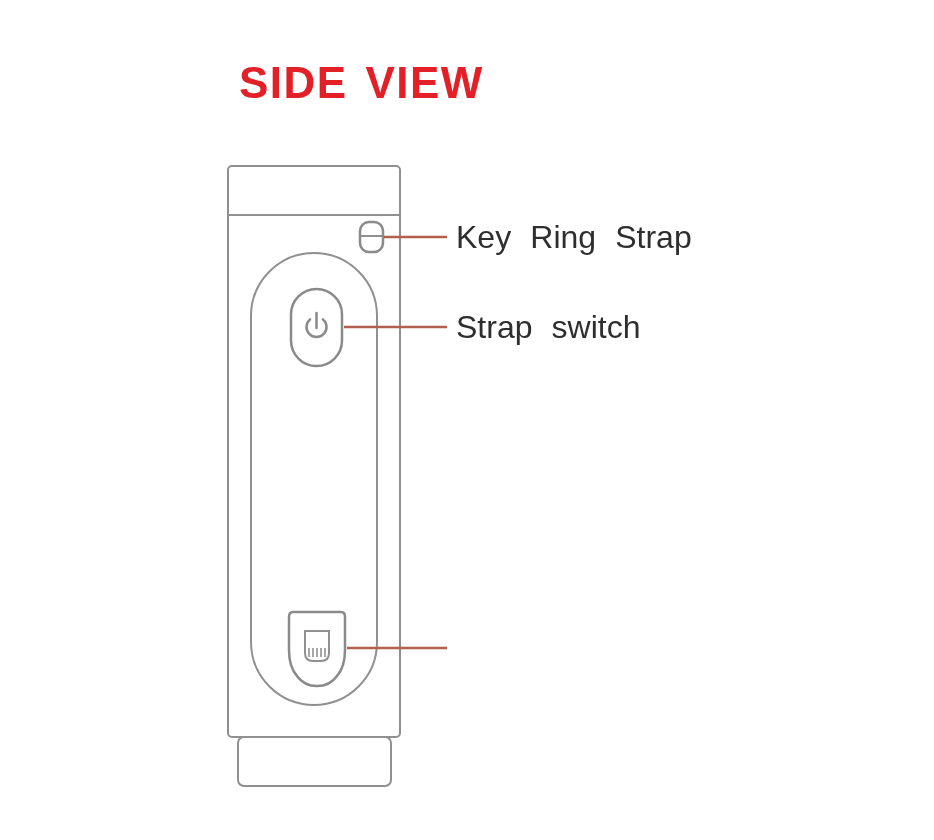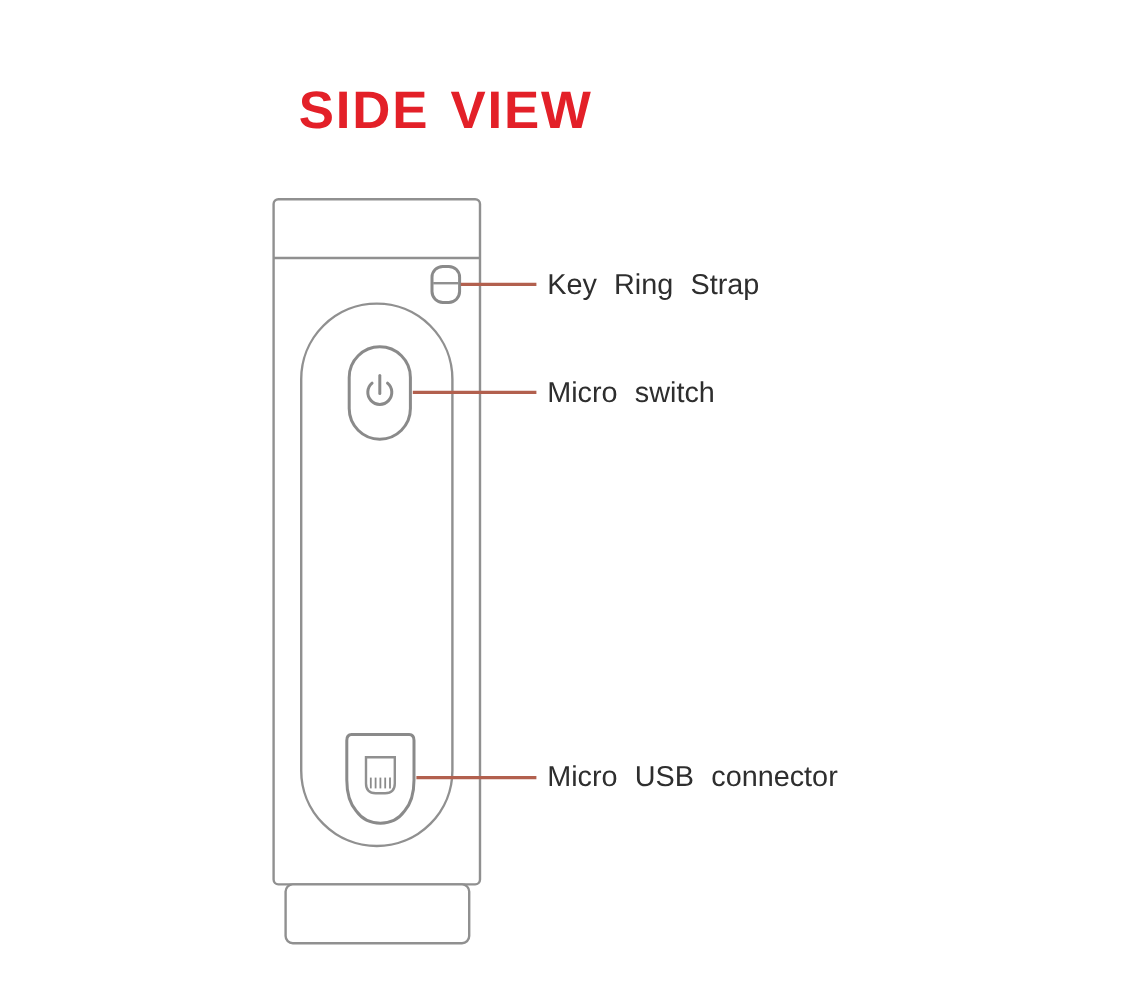--- a/index.html
+++ b/index.html
@@ -16,34 +16,34 @@
     width:934px;height:840px;
     background:var(--background,#fff);
     font-family:"Liberation Sans","DejaVu Sans",sans-serif;
     overflow:hidden;
   }
   .diagram-title{
     position:absolute;left:231px;top:50px;
     font-size:44px;font-weight:bold;
     color:var(--title,#e32028);
     letter-spacing:1.5px;
-    margin:18px;
+    margin:8px;
     word-spacing:4px;
   }
   .device-svg{position:absolute;left:0;top:0;}
   .ol{stroke:var(--outline,#909090);fill:#ffffff;stroke-width:2px;}
   .ol-thin{stroke:var(--outline,#909090);fill:none;stroke-width:2px;}
   .ol-bold{stroke:#8a8a8a;fill:#ffffff;stroke-width:2.5px;}
   .glyph{stroke:#8a8a8a;fill:none;stroke-width:2.5px;stroke-linecap:round;}
   .pins{stroke:#8a8a8a;fill:none;stroke-width:1.5px;}
   .callout-line{stroke:var(--callout,#b2604e);fill:none;stroke-width:2.6px;}
   .label{
     position:absolute;
     color:var(--text,#2e2e2e);
-    font-size:24px;
+    font-size:32px;
     line-height:37px;
     word-spacing:0.32em;
     white-space:nowrap;
   }
 </style>
 </head>
 <body>
 
 <div class="canvas">
 
@@ -85,19 +85,18 @@
 
     <g>
       <line class="callout-line" x1="384" y1="237" x2="447" y2="237"></line>
       <line class="callout-line" x1="344" y1="327" x2="447" y2="327"></line>
       <line class="callout-line" x1="347" y1="648" x2="447" y2="648"></line>
     </g>
   </svg>
 
   <div class="label" style="left:456px;top:219px;">Key Ring Strap</div>
 
-  <div class="label" style="left:456px;top:309px;">Micro switch</div>
+  <div class="label" style="left:456px;top:309px;">Strap switch</div>
 
   <div class="label" style="left:456px;top:629px;">
-    <div>Micro USB connector</div>
   </div>
 
 </div>
 
 </body></html>

